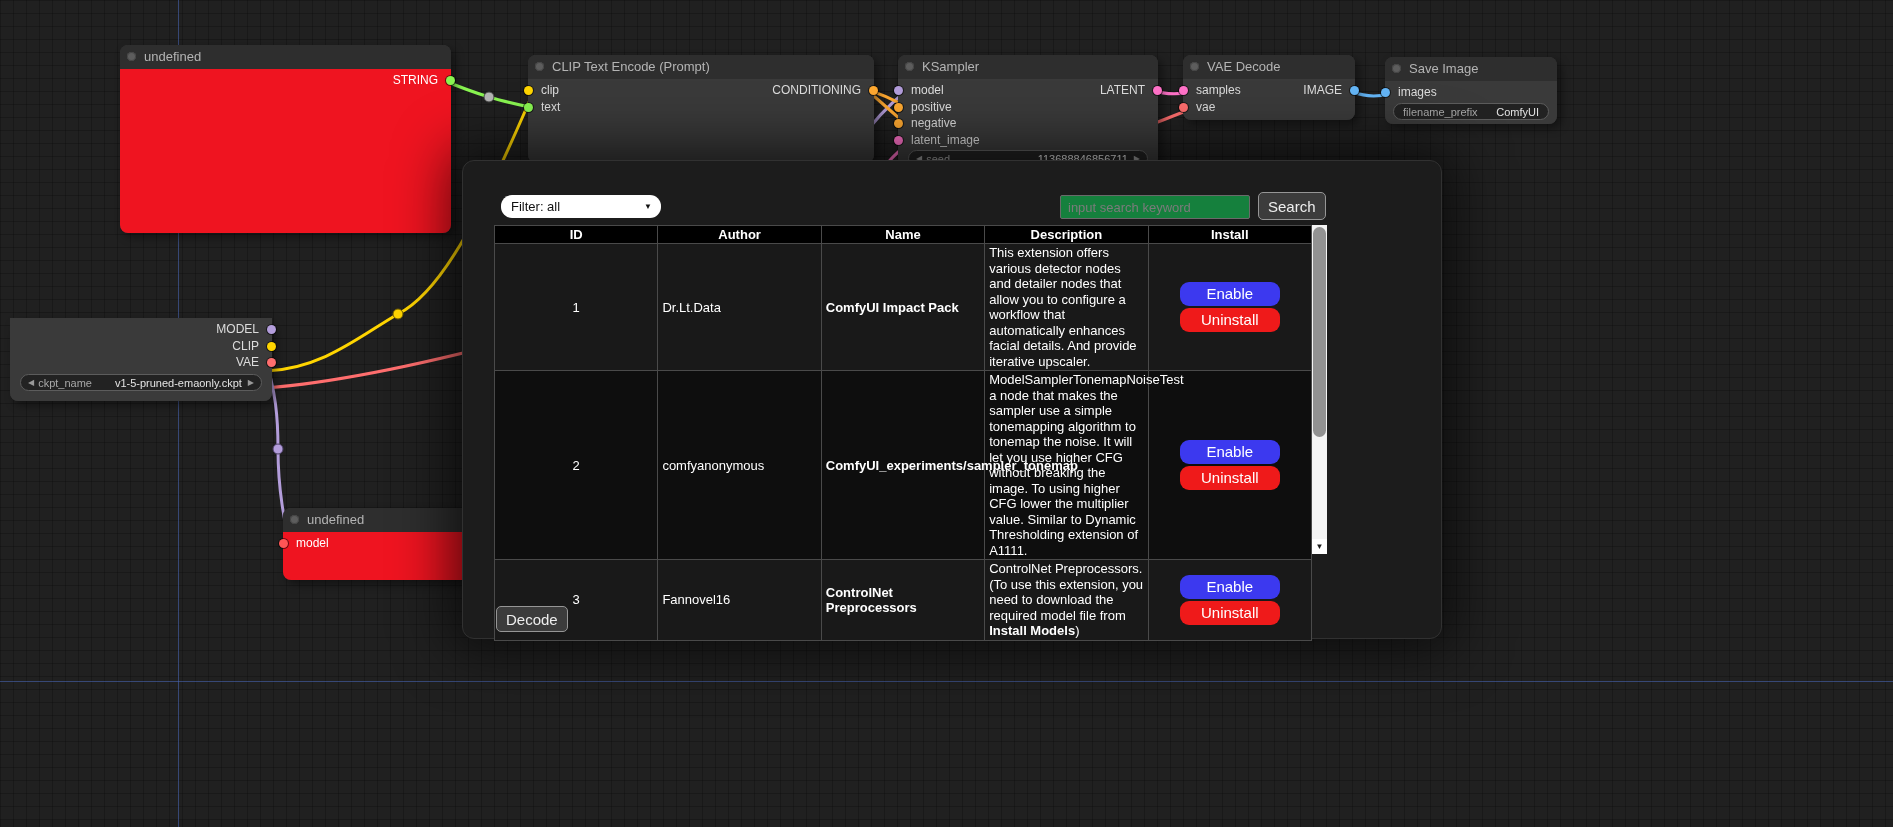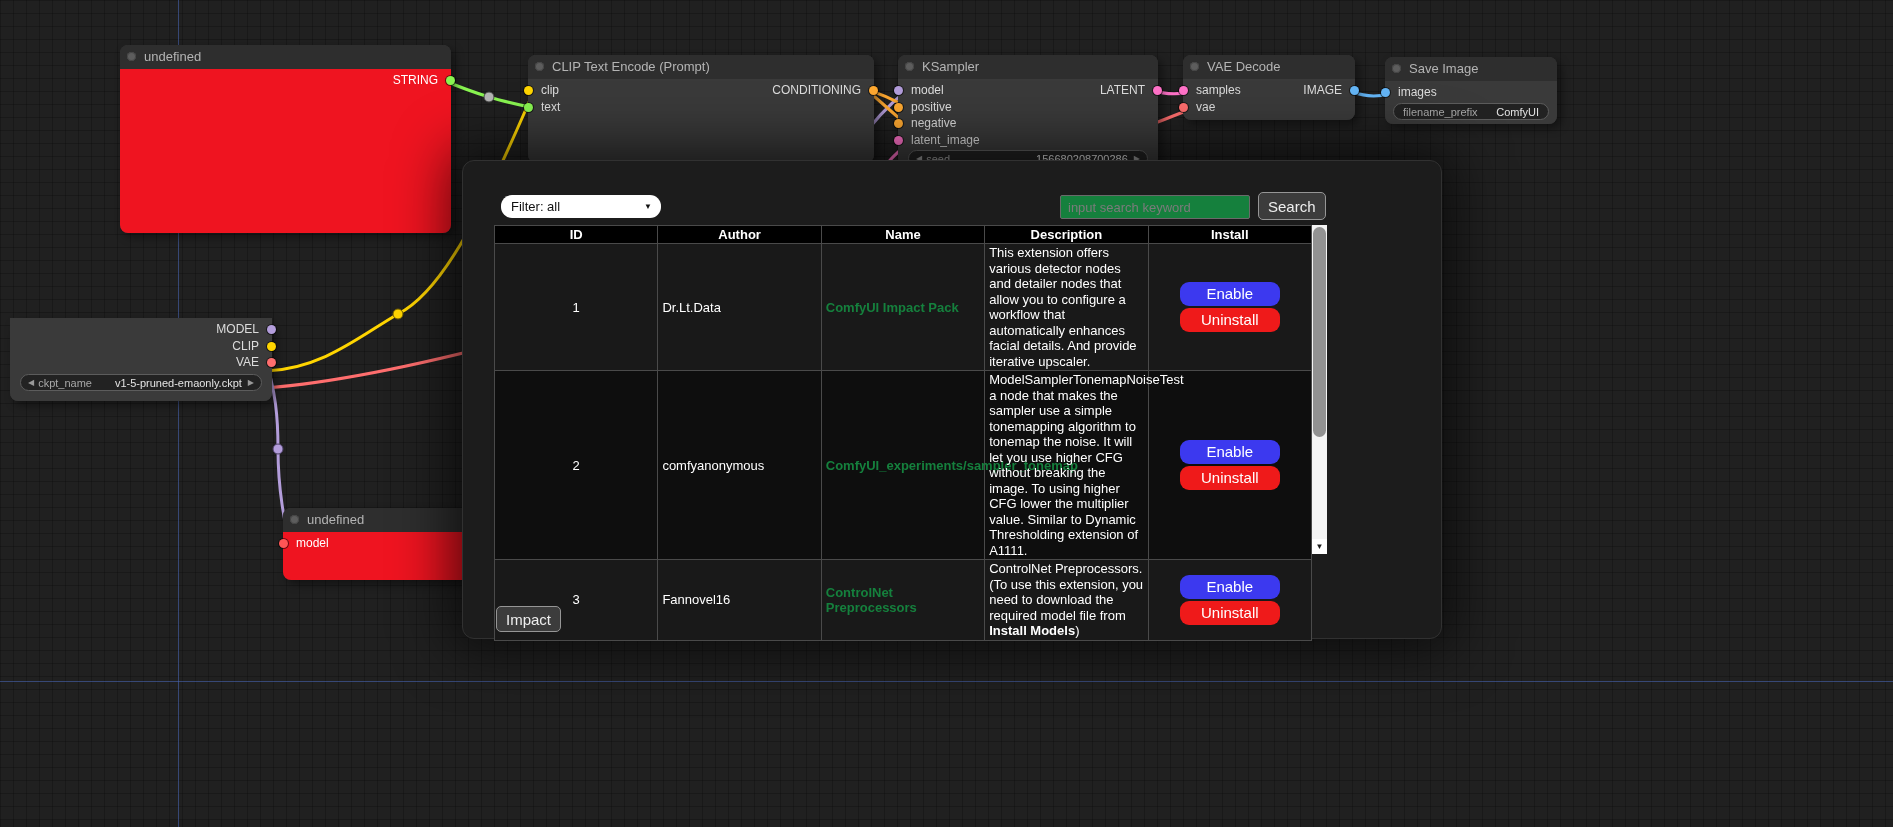--- a/index.html
+++ b/index.html
@@ -80,21 +80,21 @@
   table.ext { position:absolute; left:31px; top:64px; width:818px; border-collapse:collapse;
               background:#101010; color:#ffffff; font-size:13px; table-layout:fixed; }
   table.ext th { background:#000000; color:#ffffff; font-weight:bold; height:18px;
                  border:1px solid #4a4a4a; font-size:13px; }
   table.ext td { border:1px solid #4a4a4a; vertical-align:middle; padding:1px 4px; }
   table.ext tr.r-odd  td { background:#191919; }
   table.ext tr.r-even td { background:#0e0e0e; }
   td.c-id { text-align:center; width:32px; }
   td.c-author { width:118px; }
   td.c-name { width:233px; font-weight:bold; }
-  td.c-name span { color:#15803d; cursor:pointer; }
+  td.c-name span { color:#ffffff; cursor:pointer; }
   td.c-desc { width:327px; vertical-align:top; line-height:15.5px; }
   td.c-install { width:108px; text-align:center; }
   .pill-btn { display:block; width:100px; height:24px; margin:2px auto; border:none;
               border-radius:9px; color:#ffffff; font-size:15px; line-height:22px;
               font-family:inherit; cursor:pointer; }
   .pill-btn.enable { background:#3c39ef; }
   .pill-btn.uninstall { background:#ef1a1a; }
 
   .scrollbar { position:absolute; left:849px; top:64px; width:15px; height:329px; background:#f4f4f4; }
   .scroll-thumb { position:absolute; left:1px; top:2px; width:13px; height:210px;
@@ -182,21 +182,21 @@
         <span class="dot c-latent"></span>
         <span>latent_image</span>
       </div>
       <div class="slot out abs-out" style="width:90px;">
         <span>LATENT</span>
         <span class="dot c-latent"></span>
       </div>
       <div class="widget" style="top:71px;">
         <span class="arrow">◀</span>
         <span class="wname">seed</span>
-        <span class="wval">156680208700286</span>
+        <span class="wval">113688846856711</span>
         <span class="arrow">▶</span>
       </div>
     </div>
   </div>
 
   <div class="node" style="left:1183px; top:55px; width:172px;">
     <div class="node-header">
       <span class="title-dot"></span>
       <span>VAE Decode</span>
     </div>
@@ -334,16 +334,16 @@
           </td>
         </tr>
       </tbody>
     </table>
 
     <div class="scrollbar">
       <div class="scroll-thumb"></div>
       <div class="scroll-down">▼</div>
     </div>
 
-    <button class="btn-gray close-btn">Impact</button>
+    <button class="btn-gray close-btn">Decode</button>
   </div>
 
 </div>
 
 </body></html>

